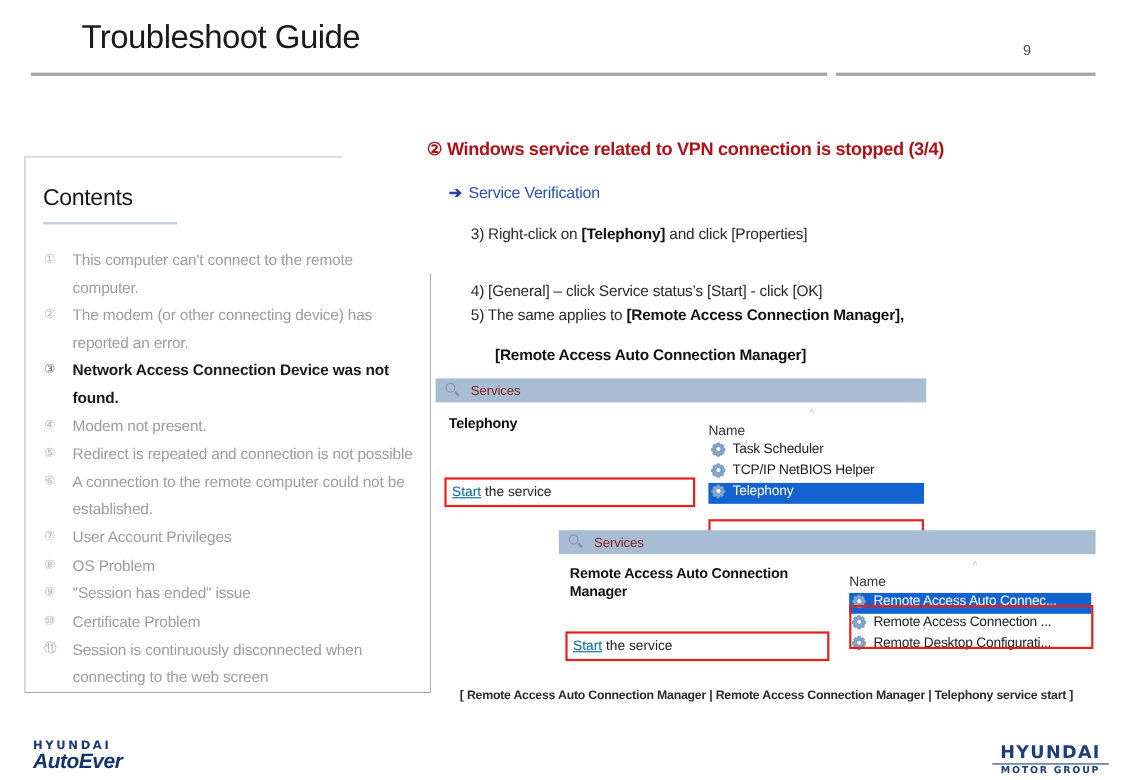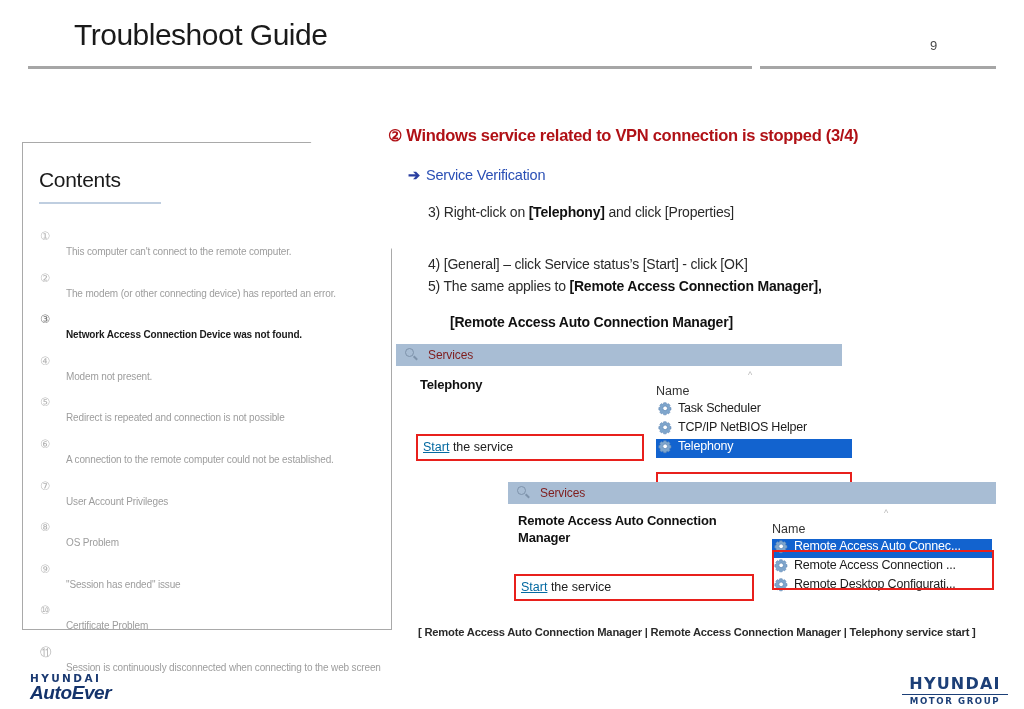--- a/index.html
+++ b/index.html
@@ -104,25 +104,24 @@
   }
   .c-num {
     width: 26px;
     flex: 0 0 26px;
     font-size: 11.5px;
     color: #b3b3b3;
     line-height: 24.6px;
   }
   .c-num.active { color: #6d6d6d; }
   .c-text {
-    font-size: 10px;
+    font-size: 14px;
     line-height: 24.6px;
     color: #9d9d9d;
     letter-spacing: -0.15px;
-    margin-top: 16px;
   }
   .c-text.active {
     color: #1a1a1a;
     font-weight: bold;
   }
 
   
   .main-heading {
     position: absolute;
     left: 388px;
@@ -267,21 +266,21 @@
   .red-box {
     position: absolute;
     border: 2.2px solid #e8201c;
     box-sizing: border-box;
     pointer-events: none;
   }
 
   
   #svc-win-1 { left: 396px; top: 344px; width: 446px; height: 130px; }
   #svc-win-1 .svc-titlebar { width: 446px; }
-  #svc-win-1 .svc-body { left: 12px; top: 22px; width: 446px; height: 108px; }
+  #svc-win-1 .svc-body { left: 0; top: 22px; width: 446px; height: 108px; }
 
   
   #svc-win-2 { left: 508px; top: 482px; width: 488px; height: 132px; }
   #svc-win-2 .svc-titlebar { width: 488px; }
   #svc-win-2 .svc-body { left: 0; top: 22px; width: 488px; height: 110px; }
 
   .caption {
     position: absolute;
     left: 418px;
     top: 626px;

